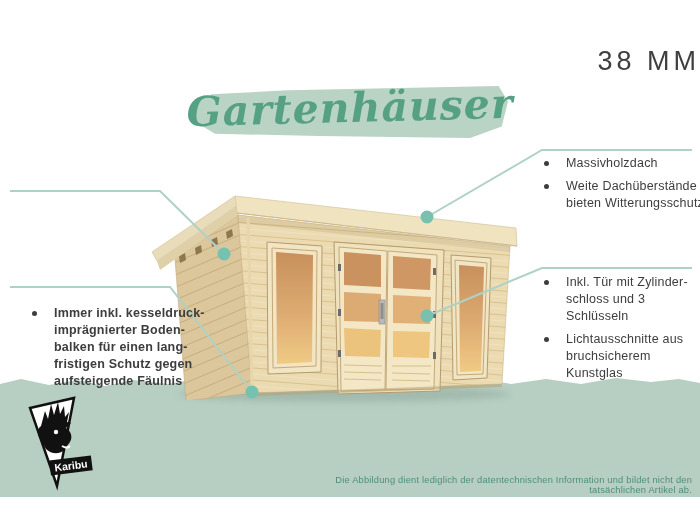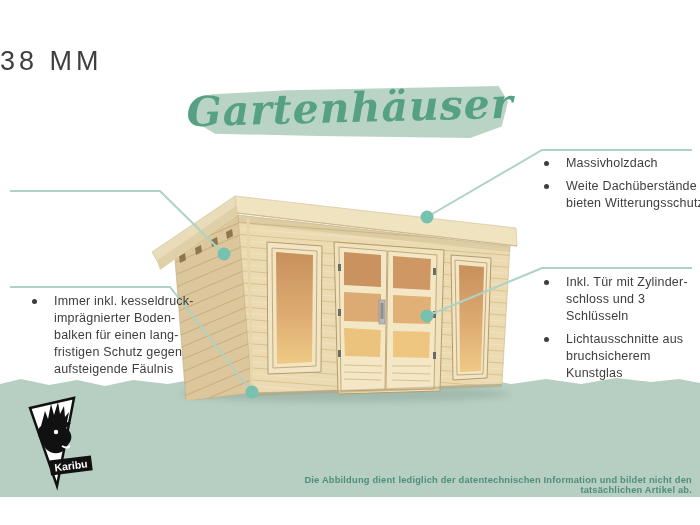--- a/index.html
+++ b/index.html
@@ -1,59 +1,59 @@
 <!DOCTYPE html>
 <html style="--accent-green: #56a083; --brush-green: #b9d4c4; --ground-band: #b6cfc2; --callout-line: #aed2c5; --callout-dot: #76c1af; --text-dark: #3d3d3d; --disclaimer-green: #4e8e7b;"><head>
 <meta charset="utf-8">
 <style>
   html,body{margin:0;padding:0;background:#fff;}
   .stage{position:relative;width:700px;height:525px;overflow:hidden;background:#ffffff;
          font-family:"Liberation Sans",sans-serif;}
 
   
-  .title{position:absolute;left:0;right:0;top:46px;text-align:left;
+  .title{position:absolute;left:0;right:0;top:46px;text-align:right;
          font-size:27px;letter-spacing:4px;color:#3f3f3f;font-weight:400;}
   .brush{position:absolute;left:193px;top:86px;width:315px;height:52px;
          background:var(--brush-green,#b9d4c4);
          clip-path:polygon(0% 38%,6% 16%,30% 8%,97% 0%,100% 30%,98% 78%,88% 100%,40% 96%,7% 92%,1% 70%);}
   .script{position:absolute;left:0;right:0;top:84px;text-align:center;
           font-family:"DejaVu Serif",serif;font-style:italic;font-weight:bold;
           font-size:41px;color:var(--accent-green,#56a083);transform:rotate(-1.5deg);
           letter-spacing:1px;}
 
   
   .callout{position:absolute;margin:0;padding:0;list-style:none;
            font-size:12.5px;line-height:17px;color:var(--text-dark,#3d3d3d);letter-spacing:.2px;}
   .callout li{position:relative;padding-left:26px;margin-bottom:6px;}
   .callout .dot{position:absolute;left:4px;top:6px;width:5px;height:5px;border-radius:50%;
                 background:var(--text-dark,#3d3d3d);}
   .callout .ct{white-space:pre-line;}
   .c-left-top{left:28px;top:196px;width:205px;}
-  .c-left-bottom{left:28px;top:293px;width:210px;}
+  .c-left-bottom{left:28px;top:305px;width:210px;font-weight:bold;}
   .c-right-top{left:540px;top:155px;width:165px;}
   .c-right-bottom{left:540px;top:274px;width:170px;}
 
   
   .band{position:absolute;left:0;top:376px;width:700px;height:121px;
         background:var(--ground-band,#b6cfc2);
         clip-path:polygon(0 8px,3% 3px,7% 9px,11% 4px,15% 10px,19% 4px,24% 8px,28% 3px,
           33% 9px,38% 5px,43% 10px,48% 4px,53% 8px,58% 2px,63% 7px,68% 2px,73% 8px,
           78% 3px,83% 8px,88% 2px,93% 6px,97% 3px,100% 7px,100% 100%,0 100%);}
   .shed-shadow{position:absolute;left:180px;top:386px;width:330px;height:16px;
         background:rgba(70,95,85,.18);border-radius:50%;filter:blur(3px);}
 
   
   .shed,.lines,.logo{position:absolute;}
   .shed{left:145px;top:188px;width:385px;height:212px;}
   .lines{left:0;top:0;width:700px;height:525px;pointer-events:none;}
   .logo{left:22px;top:394px;width:78px;height:104px;}
 
   .disclaimer{position:absolute;left:280px;top:475px;width:412px;text-align:right;
               font-size:9.3px;letter-spacing:.2px;color:var(--disclaimer-green,#4e8e7b);
-              font-weight:bold;}
+              font-weight:normal;}
 </style>
 </head>
 <body>
 
 <div class="stage">
 
   <div class="band"></div>
   <div class="shed-shadow"></div>
 
   <svg class="shed" viewBox="145 188 385 212">

